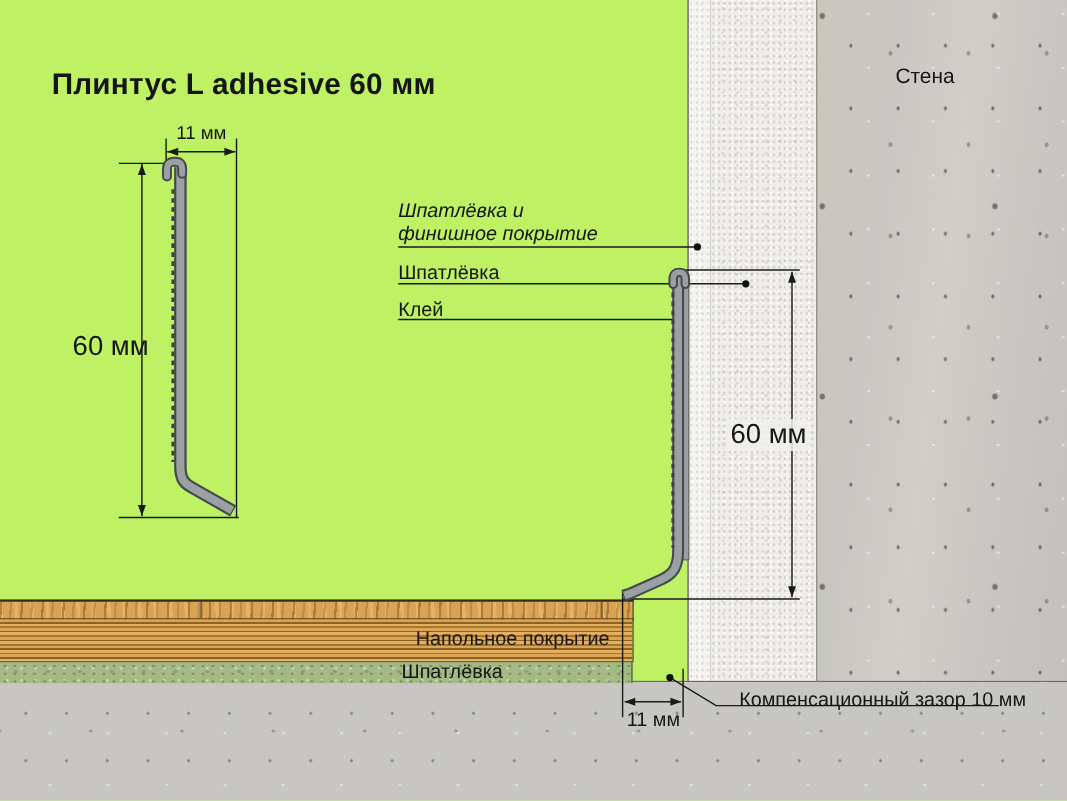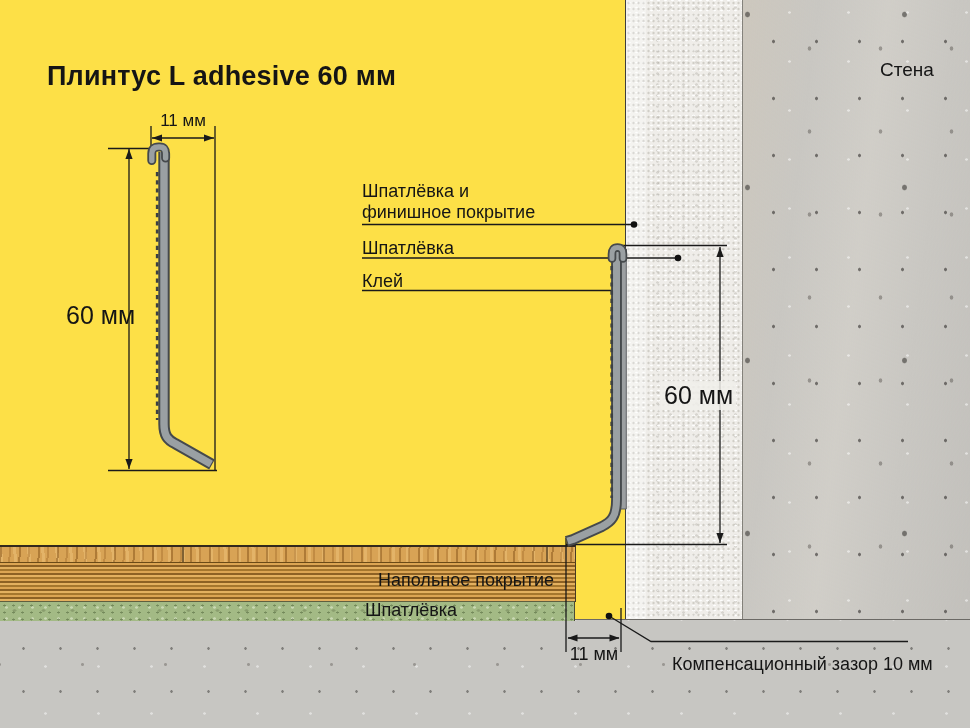--- a/index.html
+++ b/index.html
@@ -1,17 +1,17 @@
 <!DOCTYPE html>
 <html><head>
 <meta charset="utf-8">
 <style>
   html,body{margin:0;padding:0;background:#e8e8e8;}
   #canvas{
-    position:relative;width:970px;height:728px;background:#fde047;overflow:hidden;
+    position:relative;width:970px;height:728px;background:#bef264;overflow:hidden;
     font-family:"Liberation Sans",sans-serif;color:#151515;
   }
   .abs{position:absolute;}
   .txt{position:absolute;white-space:nowrap;color:#151515;}
 
   
   .finish-strip{
     left:625px;top:0;width:20px;height:621px;
     background-color:#f4f3f0;
     background-image:
@@ -79,21 +79,21 @@
       radial-gradient(rgba(60,80,40,.45) 1px, transparent 1.6px),
       radial-gradient(rgba(232,240,216,.55) 1px, transparent 1.8px),
       radial-gradient(rgba(90,105,65,.35) 1.6px, transparent 2.4px);
     background-size:9px 7px,13px 11px,29px 17px;
   }
   
   .title{left:47px;top:61px;font-size:27px;font-weight:600;letter-spacing:.2px;}
   .lbl{font-size:18px;}
   .lbl-sm{font-size:17px;}
   .dim{font-size:25px;}
-  .callout-block{left:362px;top:181px;width:200px;white-space:normal;line-height:21px;font-size:18px;}
+  .callout-block{left:362px;top:181px;width:200px;white-space:normal;line-height:21px;font-size:18px;font-style:italic;}
   .halo{background:rgba(240,238,234,.85);padding:0 3px;border-radius:2px;}
 </style>
 </head>
 <body>
 
 <div id="canvas">
 
   <div class="abs finish-strip"></div>
   <div class="abs plaster-strip"></div>
   <div class="abs concrete-wall"></div>
@@ -160,30 +160,30 @@
       <path d="M616.5,252 L616.5,500 C616.5,517 611,522 602,526.5 L573,539.5 L566.5,541.5" fill="none" stroke="#45494c" stroke-width="10.8" stroke-linejoin="round"></path>
       <path d="M616.5,252 L616.5,500 C616.5,517 611,522 602,526.5 L573,539.5 L567.5,541.2" fill="none" stroke="#9aa0a3" stroke-width="7" stroke-linejoin="round"></path>
       <path d="M612,258.5 L612,254 Q612,247.6 617.5,247.6 Q623,247.6 623,254 L623,258.5" fill="none" stroke="#45494c" stroke-width="8.6" stroke-linecap="round"></path>
       <path d="M612,258.5 L612,254 Q612,247.6 617.5,247.6 Q623,247.6 623,254 L623,258.5" fill="none" stroke="#9aa0a3" stroke-width="5" stroke-linecap="round"></path>
       <path d="M611.7,266 L611.7,498" fill="none" stroke="#3c4043" stroke-width="2.7" stroke-dasharray="4.2 4"></path>
     </g>
   </svg>
 
   <span class="txt title">Плинтус L adhesive 60 мм</span>
 
-  <span class="txt dim" style="left:880px;top:59px;font-size:19px">Стена</span>
+  <span class="txt dim" style="left:814px;top:59px;font-size:19px">Стена</span>
 
   <span class="txt lbl-sm" style="left:151px;top:111px;width:64px;text-align:center">11 мм</span>
   <span class="txt dim" style="left:66px;top:301px;width:52px;text-align:right">60 мм</span>
 
   <span class="txt dim halo" style="left:661px;top:381px">60 мм</span>
   <span class="txt lbl" style="left:564px;top:644px;width:60px;text-align:center">11 мм</span>
 
   <span class="txt callout-block">Шпатлёвка и финишное покрытие</span>
   <span class="txt lbl" style="left:362px;top:238px">Шпатлёвка</span>
   <span class="txt lbl" style="left:362px;top:271px">Клей</span>
 
   <span class="txt lbl" style="left:378px;top:570px">Напольное покрытие</span>
   <span class="txt lbl" style="left:365px;top:600px">Шпатлёвка</span>
 
-  <span class="txt lbl" style="left:672px;top:654px">Компенсационный зазор 10 мм</span>
+  <span class="txt lbl" style="left:672px;top:626px">Компенсационный зазор 10 мм</span>
 
 </div>
 
 </body></html>

